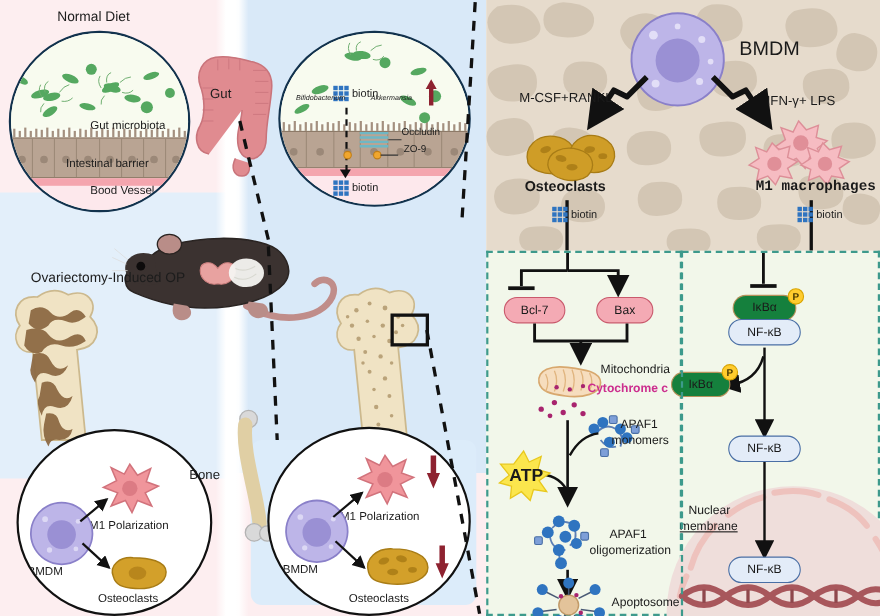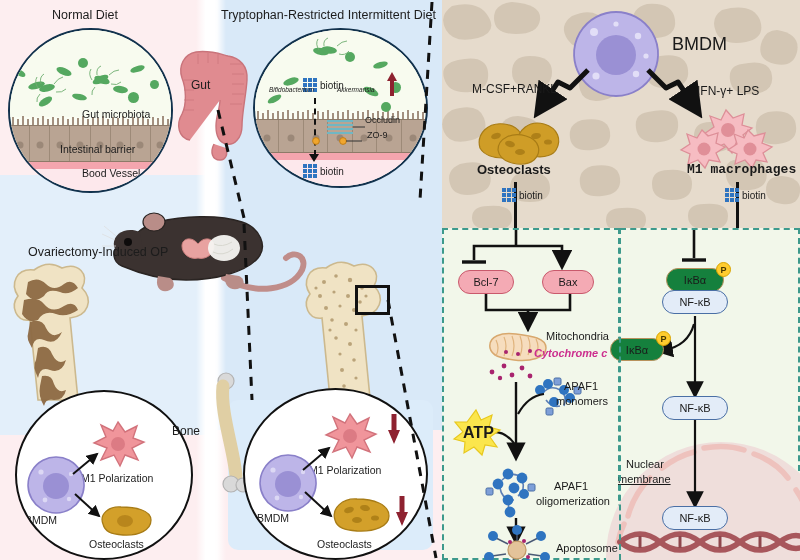--- a/index.html
+++ b/index.html
@@ -156,21 +156,20 @@
 <div id="root">
 
   <div class="panel-normal"></div>
   <div class="panel-normal-blue"></div>
 
   <div class="panel-trip"></div>
   <div class="trip-pinkish"></div>
   <div class="trip-bluebottom"></div>
 
   <div class="panel-title" style="left:52px; top:8px;">Normal Diet</div>
-  <div class="panel-title" style="left:221px; top:8px;">Tryptophan-Restricted Intermittent Diet</div>
 
   <div class="circle" style="left:8px; top:28px; width:165px; height:165px;">
     <div class="microbiota-sky" style="height:54%;"></div>
 
     <div class="villi" style="top:52%;">
       <i style="left:2px;height:8px"></i>
         <i style="left:7px;height:6px"></i>
         <i style="left:12px;height:9px"></i>
       <i style="left:17px;height:6px"></i>
         <i style="left:22px;height:8px"></i>
@@ -778,21 +777,21 @@
       <g fill="#a8246e">
         <circle cx="10" cy="12" r="2.4"></circle>
           <circle cx="22" cy="6" r="2.4"></circle>
           <circle cx="30" cy="15" r="2.4"></circle>
         <circle cx="40" cy="8" r="2.4"></circle>
           <circle cx="48" cy="16" r="2.4"></circle>
           <circle cx="18" cy="18" r="2.2"></circle>
       </g>
     </svg>
     <div class="lbl" style="left:102px; top:100px;">Mitochondria</div>
-    <div class="lbl magenta" style="left:90px; top:117px;font-style:italic;">Cytochrome c</div>
+    <div class="lbl magenta" style="left:90px; top:117px;">Cytochrome c</div>
 
     
     <svg class="abs-svg" style="left:62px; top:152px;" width="20" height="82">
       <defs>
           <marker id="apah3" markerWidth="8" markerHeight="8" refX="4" refY="4" orient="auto">
         <path d="M0 0 L8 4 L0 8 Z" fill="#111"></path>
           </marker>
         </defs>
       <path d="M10 0 V70" stroke="#111" stroke-width="2.4" fill="none" marker-end="url(#apah3)"></path>
     </svg>

